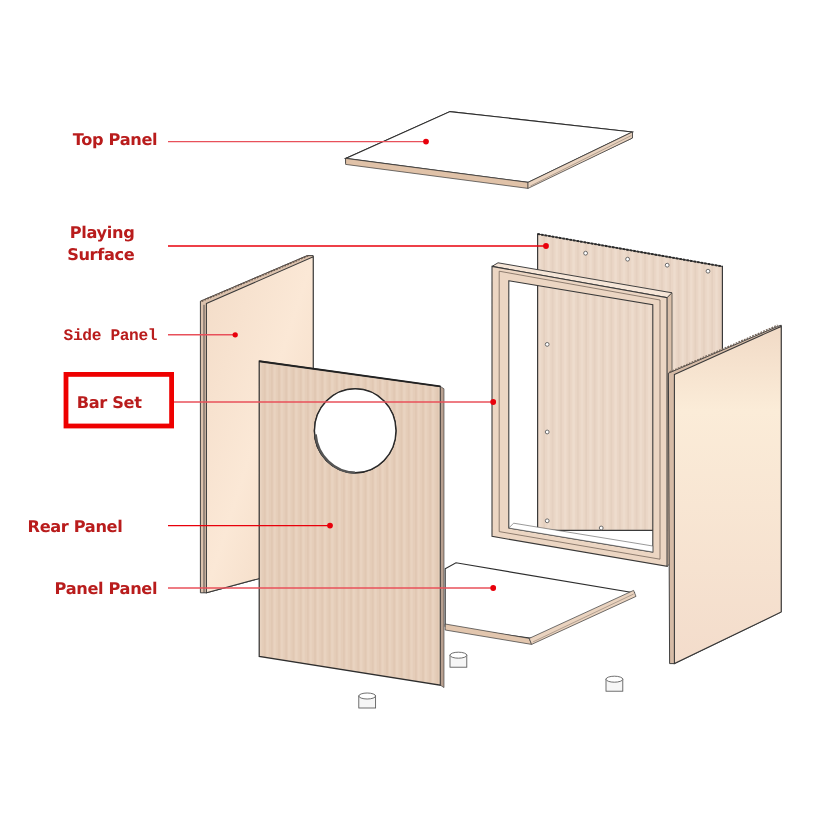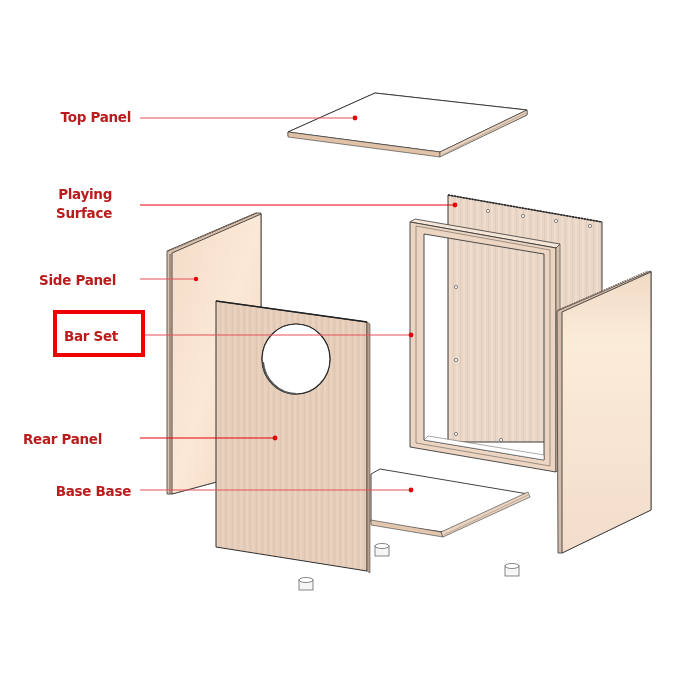--- a/index.html
+++ b/index.html
@@ -159,21 +159,21 @@
     </g>
   </svg>
 
   <div class="label" style="right:559px; top:108px;">Top Panel</div>
 
   <div class="label two-line" style="right:578px; top:185px;">
     <div>Playing</div>
     <div>Surface</div>
   </div>
 
-  <div class="label" style="right:574px; top:271px;">Side Panel</div>
+  <div class="label" style="right:559px; top:271px;font-family:Liberation Mono, monospace;">Side Panel</div>
 
   <div class="highlight-box"></div>
   <div class="label boxed" style="left:57px; width:68px; top:327px;">Bar Set</div>
 
   <div class="label" style="right:588px; top:430px;">Rear Panel</div>
 
-  <div class="label" style="right:559px; top:482px;">Base Base</div>
+  <div class="label" style="right:559px; top:482px;">Panel Panel</div>
 </div>
 
 </body></html>

